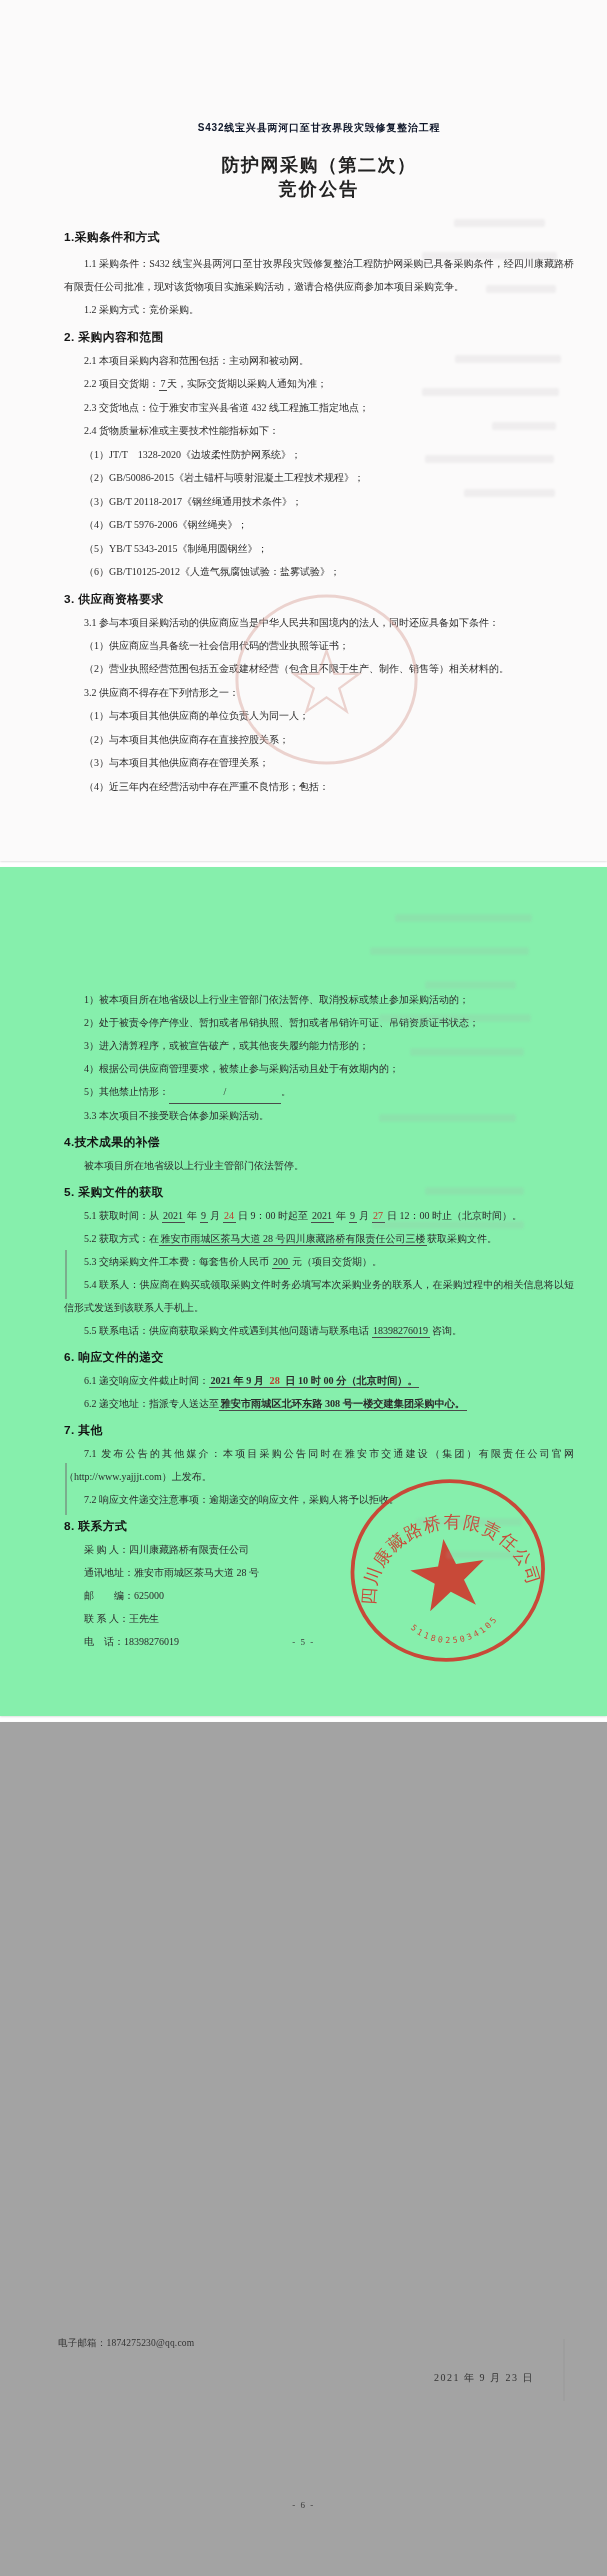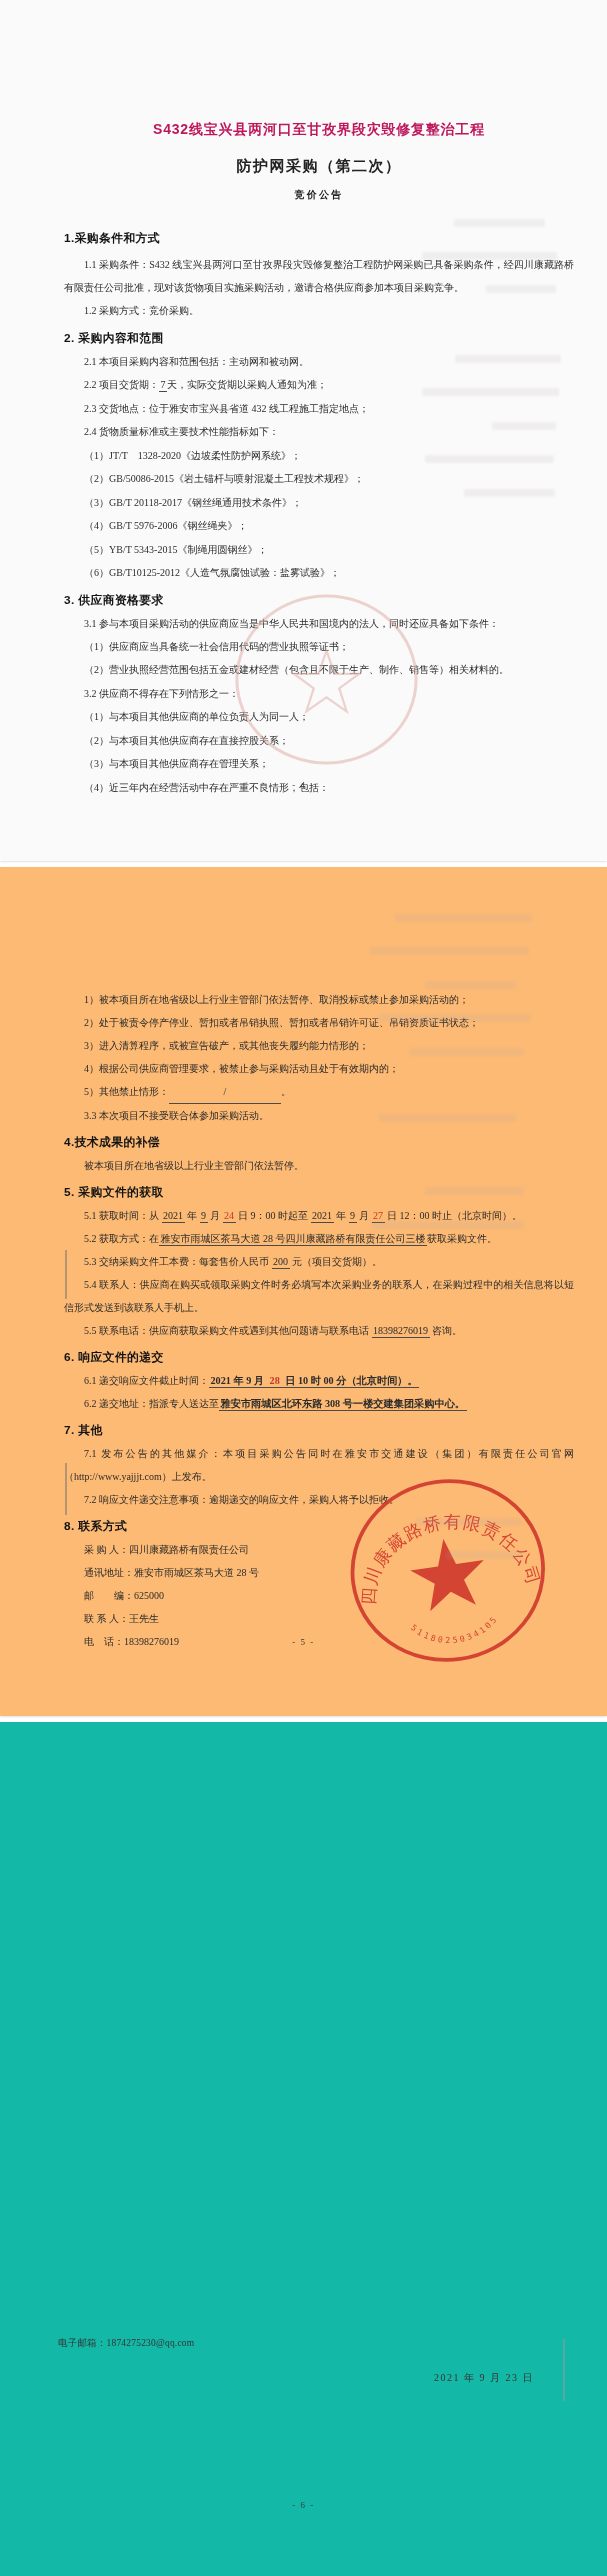--- a/index.html
+++ b/index.html
@@ -7,30 +7,30 @@
     width:607px; margin:0 auto; background:#ffffff;
     font-family:"Liberation Serif","DejaVu Serif",serif;
     color:#2b2b2b;
   }
   .doc { width:607px; }
   .page {
     position:relative; width:607px; overflow:hidden;
     box-shadow:0 0.8px 2.3px rgba(0,0,0,.18);
   }
   .page-4 { height:861px; background:#fbfafa; margin-bottom:6px; }
-  .page-5 { height:849px; background:#fdba74; margin-bottom:6px; }
-  .page-6 { height:854px; background:#14b8a6; }
+  .page-5 { height:849px; background:#86efac; margin-bottom:6px; }
+  .page-6 { height:854px; background:#a3a3a3; }
   .content { position:relative; padding:0 33px 0 64px; }
   .center { text-align:center; text-indent:0 !important; }
   .t1 { margin-top:121px; font-family:"Liberation Sans","DejaVu Sans",sans-serif;
-        font-size:14px; font-weight:700; letter-spacing:0.8px; color:#be185d; }
+        font-size:10px; font-weight:700; letter-spacing:0.8px; color:#0f172a; }
   .t2 { margin-top:18px; font-family:"Liberation Sans","DejaVu Sans",sans-serif;
-        font-size:15px; font-weight:600; letter-spacing:1.5px; color:#222; }
-  .t3 { margin-top:12px; font-family:Liberation Serif, serif;
-        font-size:10px; font-weight:600; letter-spacing:2.3px; color:#222; }
+        font-size:18px; font-weight:600; letter-spacing:1.5px; color:#222; }
+  .t3 { font-family:Liberation Serif, serif;
+        font-size:18px; font-weight:600; letter-spacing:2.3px; color:#222; }
   .h  { font-family:"Liberation Sans","DejaVu Sans",sans-serif; font-weight:700;
         font-size:11.8px; color:#141414; line-height:24px; margin-top:3px;
         letter-spacing:0.4px; }
   .line { font-size:10px; line-height:23.5px; text-indent:2em; white-space:nowrap; }
   .wrap { font-size:10px; line-height:23px; text-indent:2em; white-space:normal;
           text-align:justify; }
   .p5 .line { line-height:23px; }
   .u { border-bottom:0.8px solid #4a4a4a; padding:0 1.5px 0.8px 1.5px; }
   .red { color:#c0392b; }
   .strong { font-weight:700; font-size:10.2px; }

